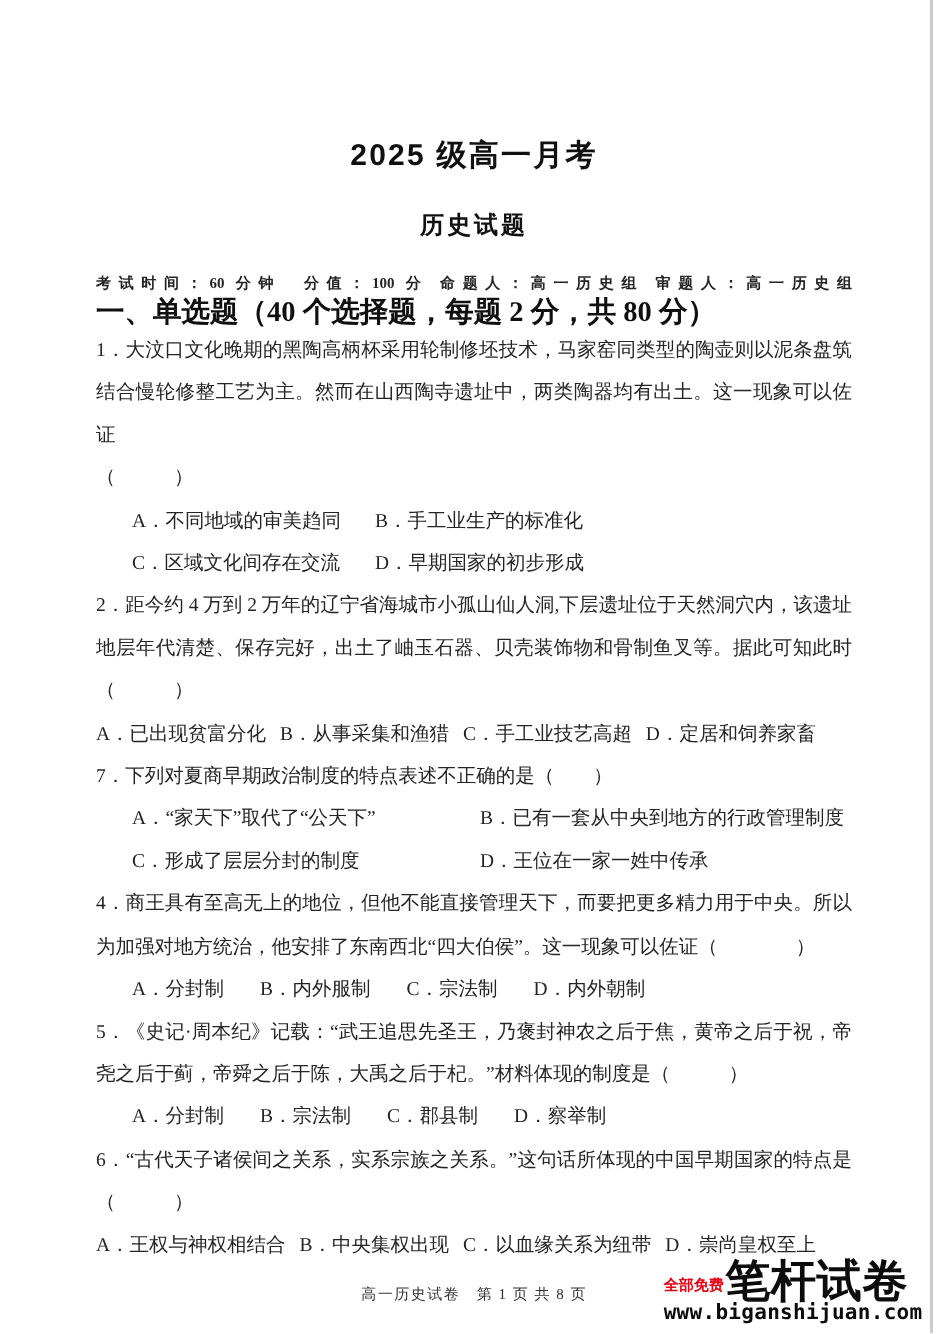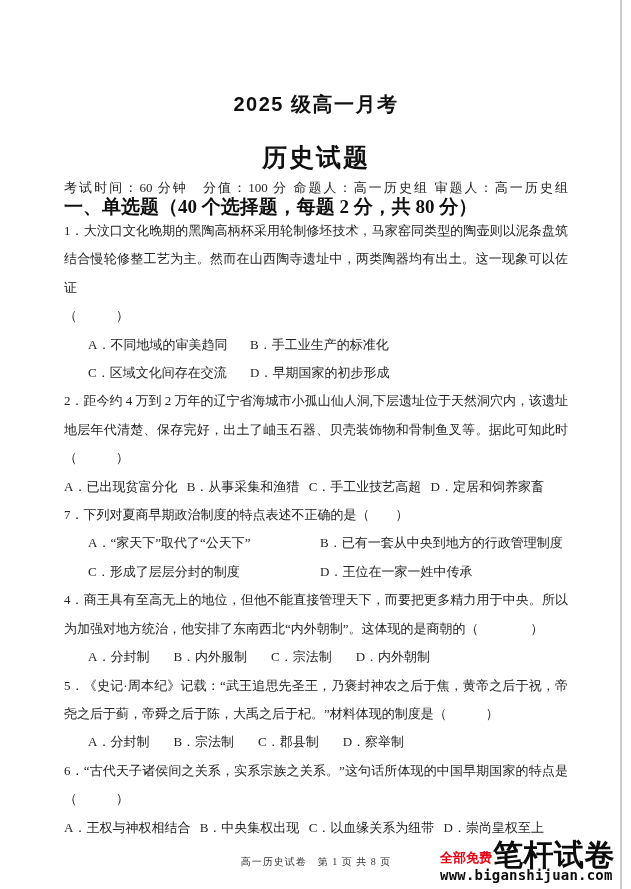--- a/index.html
+++ b/index.html
@@ -10,43 +10,43 @@
   }
   .edge-line { position:absolute; top:0; left:620px; width:2px; height:889px; background:#cccccc; }
   .content { padding:0 63px 0 64px; }
 
   .title {
     margin:0; padding-top:92px; text-align:center;
     font-family:"Liberation Sans","DejaVu Sans",sans-serif;
     font-size:20px; font-weight:700; color:#101010; letter-spacing:1.5px; line-height:24px;
   }
   .subtitle {
-    margin:7px; padding-top:21px; text-align:center;
+    margin:0; padding-top:21px; text-align:center;
     font-family:"Liberation Sans","DejaVu Sans",sans-serif;
-    font-size:25px; font-weight:700; color:#101010; letter-spacing:2px; line-height:27px;
+    font-size:16px; font-weight:700; color:#101010; letter-spacing:2px; line-height:27px;
   }
-  .meta { margin-top:0; font-size:13px; line-height:19px; color:#242424; }
+  .meta { margin-top:16px; font-size:10px; line-height:19px; color:#242424;font-weight:bold; }
   .sec-head { font-weight:700; color:#101010; font-size:19px; line-height:20px; }
 
   .line { font-size:13px; line-height:28.4px; }
   .jst { text-align:justify; text-align-last:justify; }
   .opt-row { font-size:13px; line-height:28.4px;gap:7px; }
   .ind { padding-left:24px; }
   .grid-q1 { display:grid; grid-template-columns:155px 1fr; }
   .grid-q3 { display:grid; grid-template-columns:225px 1fr; }
   .flex-spread { display:flex; justify-content:space-between; padding-right:24px; }
   .opts-inline { display:flex; gap:24px; }
 
   .footer { margin-top:13px; text-align:center; font-size:10px; color:#333333; letter-spacing:1px; line-height:14px; }
 
   .watermark { position:absolute; right:16px; bottom:6px; color:#0c0c0c; }
   .wm-top { display:flex; align-items:flex-end; margin-bottom:-3px; }
   .wm-badge {
     font-family:"Liberation Sans","DejaVu Sans",sans-serif;
-    font-size:13px; font-weight:700; line-height:9px; margin-bottom:9px; margin-right:1px;
+    font-size:10px; font-weight:700; line-height:9px; margin-bottom:9px; margin-right:1px;
   }
   .wm-title {
     font-family:"Liberation Sans","DejaVu Sans",sans-serif;
     font-size:30px; font-weight:700; line-height:32px; letter-spacing:0.5px;
   }
   .wm-url {
     font-family:"DejaVu Sans Mono","Liberation Mono",monospace;
     font-size:14px; font-weight:700; line-height:15px; letter-spacing:0.2px;
   }
 </style>
@@ -95,21 +95,21 @@
         <span>B．已有一套从中央到地方的行政管理制度</span>
       </div>
       <div class="opt-row ind grid-q3">
         <span>C．形成了层层分封的制度</span>
         <span>D．王位在一家一姓中传承</span>
       </div>
     </section>
 
     <section>
       <div class="line jst">4．商王具有至高无上的地位，但他不能直接管理天下，而要把更多精力用于中央。所以</div>
-      <div class="line">为加强对地方统治，他安排了东南西北“内外朝制”。这体现的是商朝的（　　　　）</div>
+      <div class="line">为加强对地方统治，他安排了东南西北“四大伯侯”。这一现象可以佐证（　　　　）</div>
       <div class="opt-row ind opts-inline">
         <span>A．分封制</span>
         <span>B．内外服制</span>
         <span>C．宗法制</span>
         <span>D．内外朝制</span>
       </div>
     </section>
 
     <section>
       <div class="line jst">5．《史记·周本纪》记载：“武王追思先圣王，乃褒封神农之后于焦，黄帝之后于祝，帝</div>

